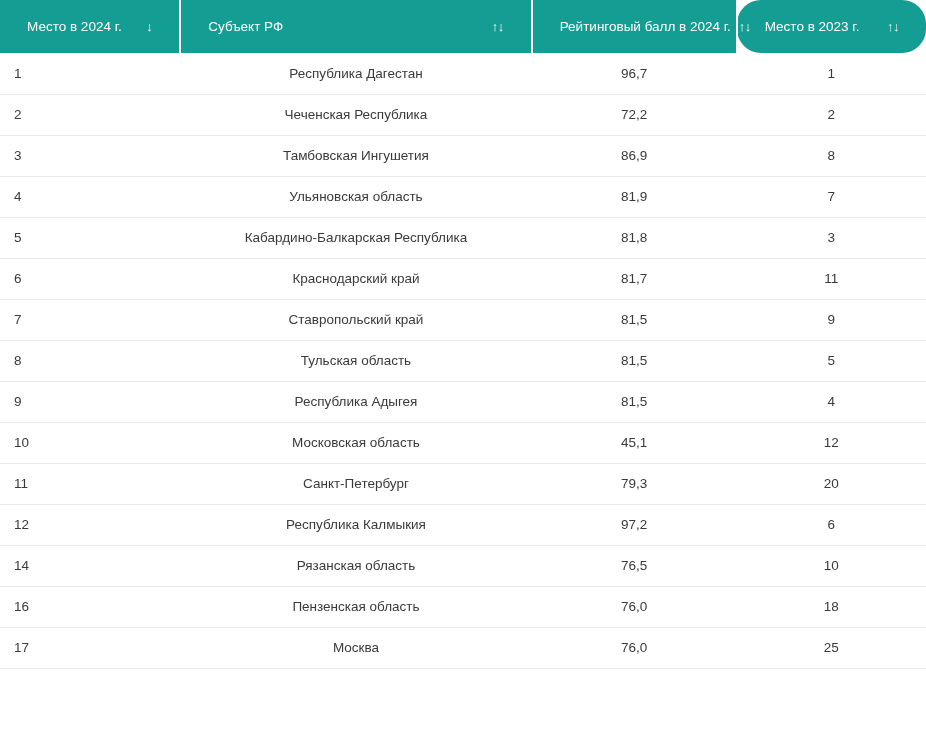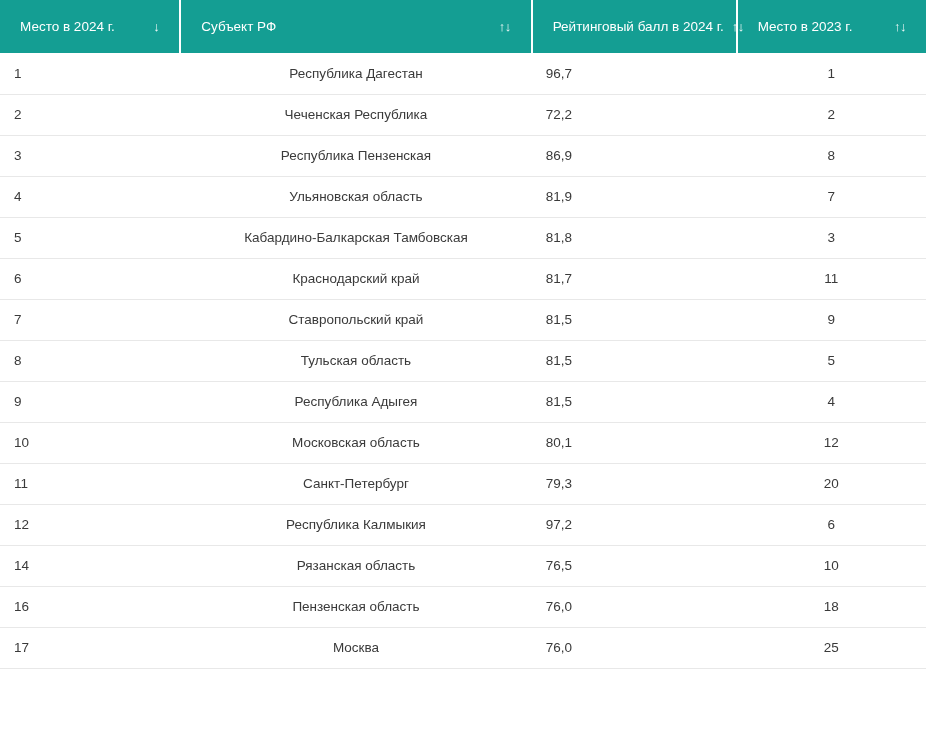--- a/index.html
+++ b/index.html
@@ -18,29 +18,30 @@
     width: 926px;
     border-collapse: collapse;
     table-layout: fixed;
   }
   .rating-table thead th {
     background: #149e93;
     color: #ffffff;
     font-size: 13.5px;
     font-weight: normal;
     height: 53px;
-    padding: 0 20px;
+    padding: 0 27px;
     vertical-align: middle;
     text-align: left;
     white-space: nowrap;
     border-right: 2px solid #ffffff;
     box-sizing: border-box;
   }
   .rating-table thead th:last-child {
     border-right: none;
+    border-radius: 24px;
   }
   .th-inner {
     display: flex;
     align-items: center;
     justify-content: space-between;
     gap: 8px;
     width: 100%;
   }
   .th-label {
     display: inline-block;
@@ -65,21 +66,21 @@
     vertical-align: middle;
     border-bottom: 1px solid #e8e8e8;
     background: #ffffff;
     box-sizing: border-box;
     white-space: nowrap;
     overflow: hidden;
     text-overflow: ellipsis;
   }
   td.c-place-2024 { text-align: left; padding-left: 20px; }
   td.c-subject    { text-align: center; padding-left: 9px; }
-  td.c-score      { padding-right: 60px; }
+  td.c-score      { text-align: center; padding-right: 60px; }
   td.c-place-2023 { text-align: center; }
 </style>
 </head>
 <body>
 
 <table class="rating-table">
   <thead>
     <tr>
       <th class="col-place-2024">
         <span class="th-inner">
@@ -115,33 +116,33 @@
         <td class="c-place-2023">1</td>
       </tr>
       <tr>
         <td class="c-place-2024">2</td>
         <td class="c-subject">Чеченская Республика</td>
         <td class="c-score">72,2</td>
         <td class="c-place-2023">2</td>
       </tr>
       <tr>
         <td class="c-place-2024">3</td>
-        <td class="c-subject">Республика Пензенская</td>
+        <td class="c-subject">Тамбовская Ингушетия</td>
         <td class="c-score">86,9</td>
         <td class="c-place-2023">8</td>
       </tr>
       <tr>
         <td class="c-place-2024">4</td>
         <td class="c-subject">Ульяновская область</td>
         <td class="c-score">81,9</td>
         <td class="c-place-2023">7</td>
       </tr>
       <tr>
         <td class="c-place-2024">5</td>
-        <td class="c-subject">Кабардино-Балкарская Тамбовская</td>
+        <td class="c-subject">Кабардино-Балкарская Республика</td>
         <td class="c-score">81,8</td>
         <td class="c-place-2023">3</td>
       </tr>
       <tr>
         <td class="c-place-2024">6</td>
         <td class="c-subject">Краснодарский край</td>
         <td class="c-score">81,7</td>
         <td class="c-place-2023">11</td>
       </tr>
       <tr>
@@ -158,21 +159,21 @@
       </tr>
       <tr>
         <td class="c-place-2024">9</td>
         <td class="c-subject">Республика Адыгея</td>
         <td class="c-score">81,5</td>
         <td class="c-place-2023">4</td>
       </tr>
       <tr>
         <td class="c-place-2024">10</td>
         <td class="c-subject">Московская область</td>
-        <td class="c-score">80,1</td>
+        <td class="c-score">45,1</td>
         <td class="c-place-2023">12</td>
       </tr>
       <tr>
         <td class="c-place-2024">11</td>
         <td class="c-subject">Санкт-Петербург</td>
         <td class="c-score">79,3</td>
         <td class="c-place-2023">20</td>
       </tr>
       <tr>
         <td class="c-place-2024">12</td>

